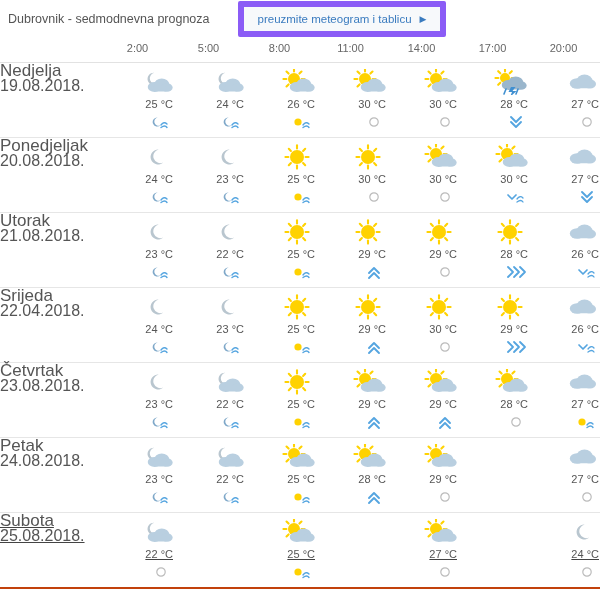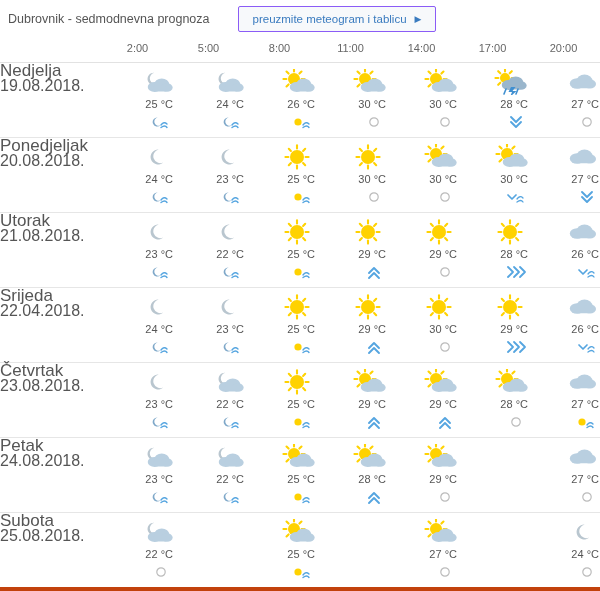--- a/index.html
+++ b/index.html
@@ -29,21 +29,21 @@
     box-sizing: border-box;
   }
   .header-title {
     flex: 0 0 auto;
     font-size: 12.5px;
     color: #555;
     white-space: nowrap;
   }
   .meteogram-btn {
     margin-left: 28px;
-    border: 1px solid #8b5cf6;
+    border: 6px solid #8b5cf6;
     background: #f7f9fb;
     color: #3a7bbf;
     font-size: 11.5px;
     padding: 6px 14px 6px 14px;
     border-radius: 2px;
     display: inline-flex;
     align-items: center;
     gap: 8px;
     cursor: pointer;
     white-space: nowrap;
@@ -72,21 +72,22 @@
   thead th.dayhead {
     border-bottom: 1px solid #e2e2e2;
   }
   tbody tr.dayrow > td {
     border-bottom: 1px solid #e6e6e6;
     vertical-align: top;
     padding: 0;
     height: 74px;
   }
   tbody tr.dayrow:last-child > td {
-    border-bottom: 7px solid #c2410c;
+    border-bottom: 2px solid #c2410c;
+    text-decoration: underline;
   }
   td.daycell {
     padding: 14px 0 0 10px;
     text-align: left;
     vertical-align: top;
   }
   .day-name {
     font-size: 17px;
     color: #555;
     line-height: 15px;

